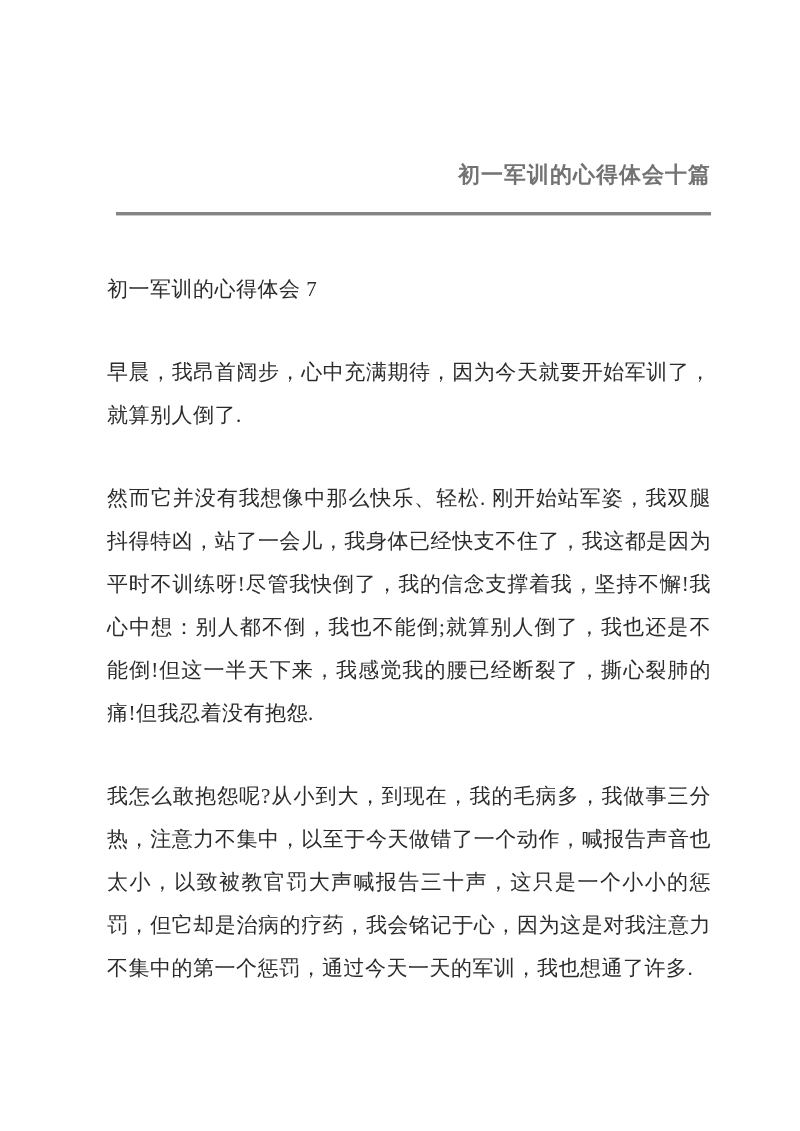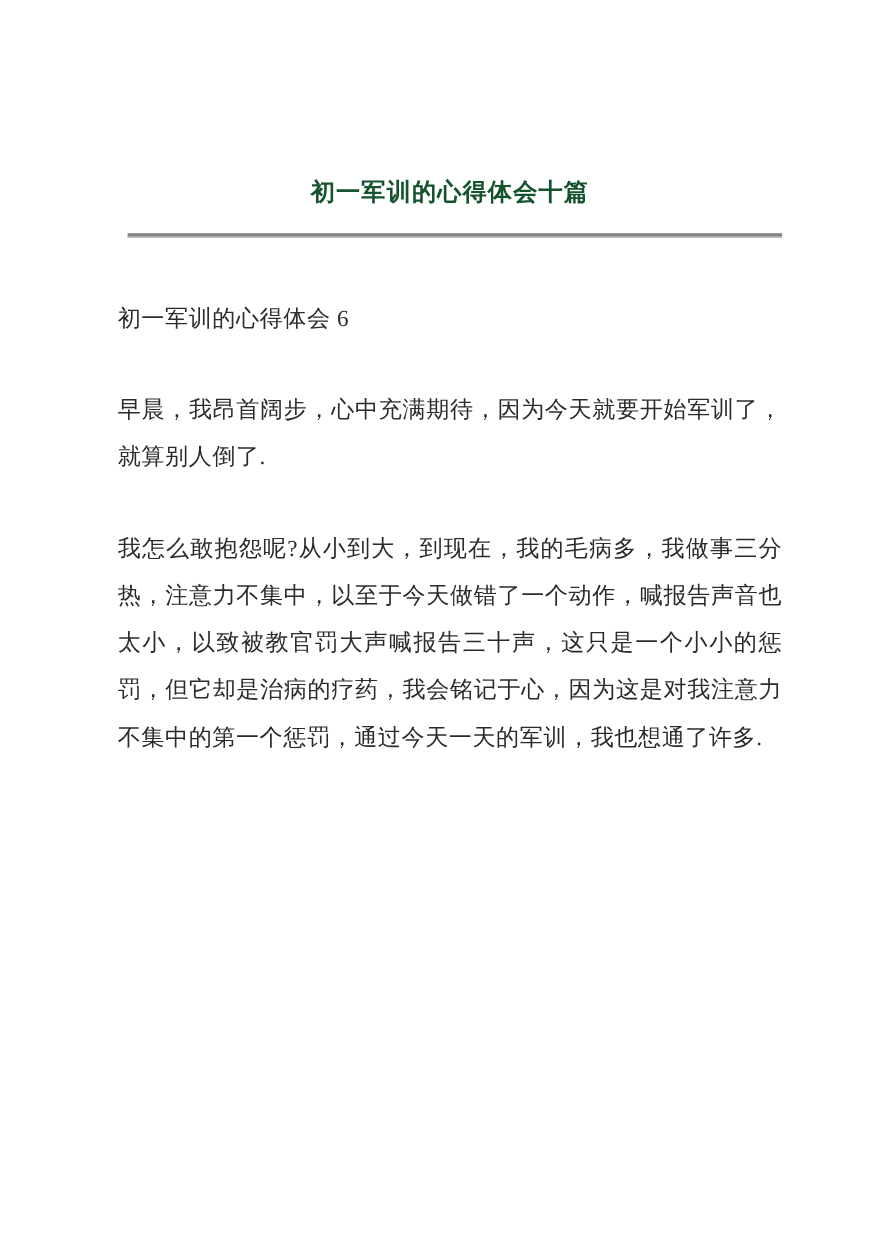--- a/index.html
+++ b/index.html
@@ -11,25 +11,25 @@
     position: relative;
     width: 800px;
     height: 1131px;
     background: #ffffff;
     overflow: hidden;
     font-family: "Liberation Serif", "DejaVu Serif", serif;
   }
   .doc-title {
     margin: 0;
     padding: 160px 89px 0 107px;
-    text-align: center;
+    text-align: right;
     font-size: 22px;
     line-height: 29px;
     font-weight: bold;
-    color: #14532d;
+    color: #737373;
     letter-spacing: 1px;
   }
   .title-rule {
     margin: 23px 0 0 116px;
     width: 595px;
     height: 3px;
     background: #848484;
     border-bottom: 1px solid #c9c9c9;
   }
   .content {
@@ -53,20 +53,21 @@
 </style>
 </head>
 <body>
 
 <div class="page">
   <h1 class="doc-title">初一军训的心得体会十篇</h1>
 
   <div class="title-rule"></div>
 
   <div class="content">
-    <p class="section-heading">初一军训的心得体会 6</p>
+    <p class="section-heading">初一军训的心得体会 7</p>
 
     <p>早晨，我昂首阔步，心中充满期待，因为今天就要开始军训了，就算别人倒了.</p>
 
+    <p>然而它并没有我想像中那么快乐、轻松. 刚开始站军姿，我双腿抖得特凶，站了一会儿，我身体已经快支不住了，我这都是因为平时不训练呀!尽管我快倒了，我的信念支撑着我，坚持不懈!我心中想：别人都不倒，我也不能倒;就算别人倒了，我也还是不能倒!但这一半天下来，我感觉我的腰已经断裂了，撕心裂肺的痛!但我忍着没有抱怨.</p>
 
     <p>我怎么敢抱怨呢?从小到大，到现在，我的毛病多，我做事三分热，注意力不集中，以至于今天做错了一个动作，喊报告声音也太小，以致被教官罚大声喊报告三十声，这只是一个小小的惩罚，但它却是治病的疗药，我会铭记于心，因为这是对我注意力不集中的第一个惩罚，通过今天一天的军训，我也想通了许多.</p>
   </div>
 </div>
 
 </body></html>

